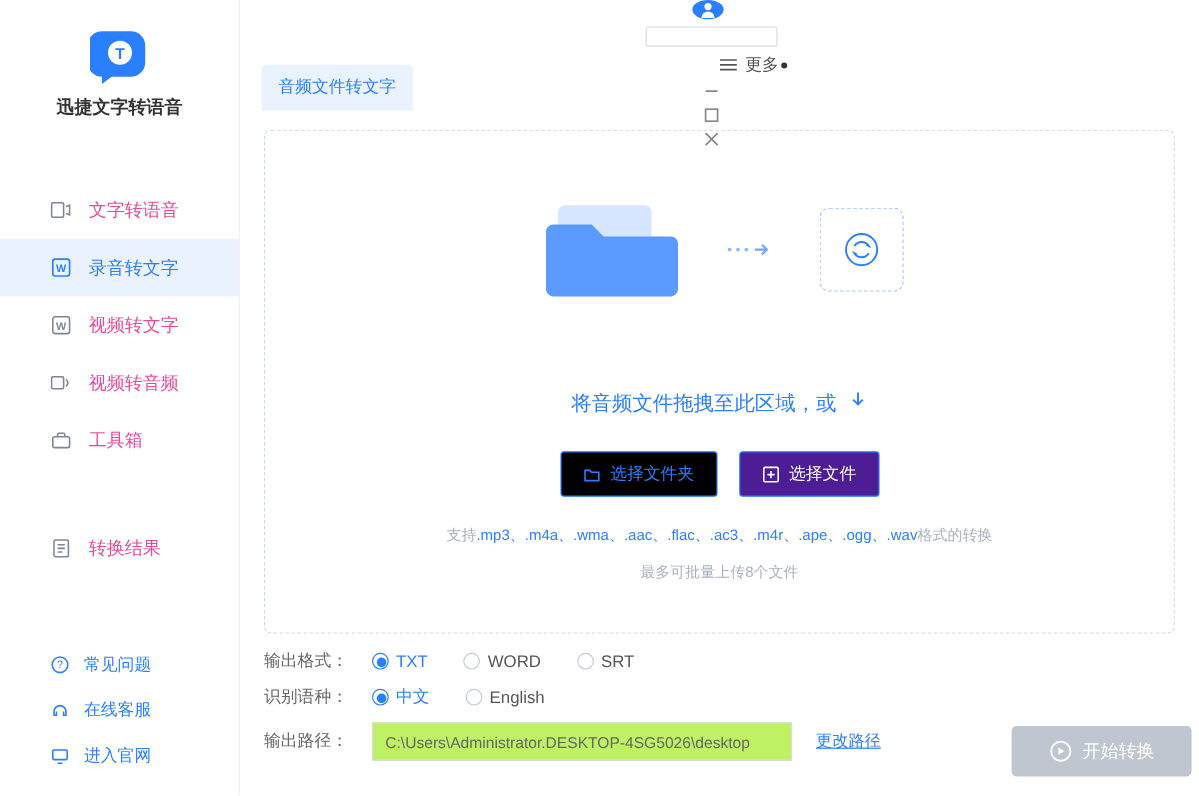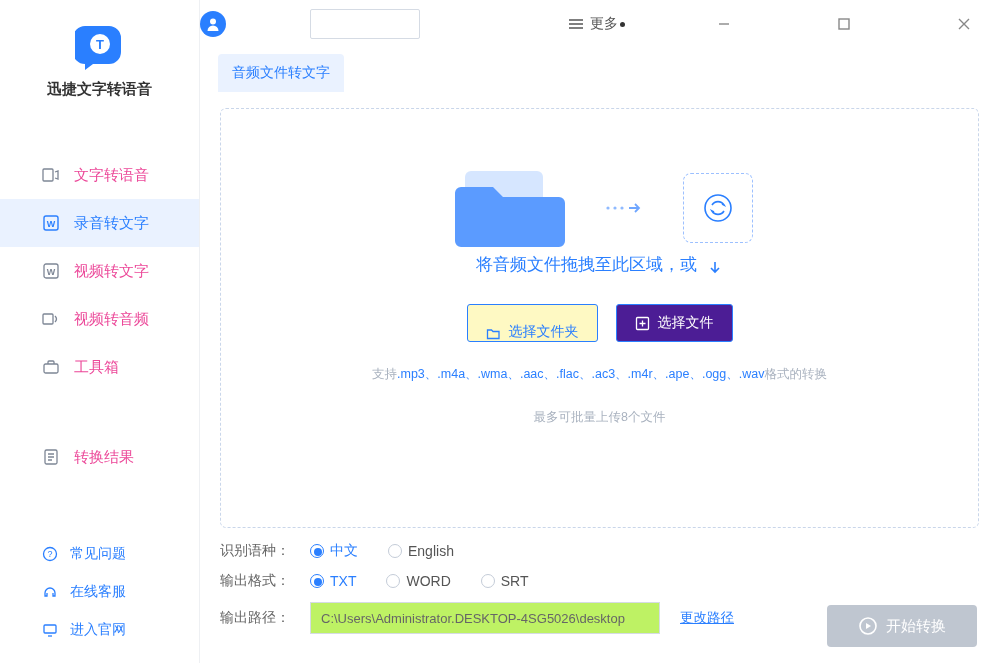--- a/index.html
+++ b/index.html
@@ -14,57 +14,57 @@
 .nav-item { display: flex; align-items: center; height: 48px; padding-left: 42px; font-size: 15px; color: #ec4899; cursor: pointer; }
 .nav-item.active { background: #eaf2ff; color: #2a7fff; }
 .nav-item .nav-icon { width: 18px; height: 18px; margin-right: 14px; display: inline-flex; align-items: center; justify-content: center; }
 .nav-spacer { height: 42px; }
 .bottom-links { margin-top: auto; padding: 0 0 14px; }
 .bottom-link { display: flex; align-items: center; height: 38px; padding-left: 42px; font-size: 14px; color: #2a7fff; cursor: pointer; }
 .bottom-link .nav-icon { width: 16px; height: 16px; margin-right: 12px; }
 
 
 .main { flex: 1; display: flex; flex-direction: column; height: 100%; }
-.titlebar { height: 48px; display: flex; align-items: center; justify-content: space-between; padding-right: 14px; gap: 6px; }
+.titlebar { height: 48px; display: flex; align-items: center; justify-content: flex-start; padding-right: 14px; gap: 6px; flex-direction: column; }
 .avatar { width: 26px; height: 26px; border-radius: 50%; background: #2a7fff; display: flex; align-items: center; justify-content: center; margin-right: 6px; }
 .input-box { width: 110px; height: 30px; border: 1px solid #d5dbe4; border-radius: 2px; background: #fff; }
 .more-group { display: flex; align-items: center; margin-left: 70px; cursor: pointer; color: #555; font-size: 14px; }
 .more-dot { width: 5px; height: 5px; border-radius: 50%; background: #333; margin-left: 2px; }
 .win-btn { width: 42px; height: 32px; display: flex; align-items: center; justify-content: center; cursor: pointer; color: #888; }
 
 .tabs { padding: 6px 0 0 18px; }
 .tab { display: inline-block; padding: 10px 14px; font-size: 14px; color: #2a7fff; background: #eaf2ff; border-radius: 4px 4px 0 0; cursor: pointer; }
 
 .dropzone { margin: 16px 20px 0 20px; border: 1.5px dashed #c9d6ea; border-radius: 6px; height: 420px; display: flex; flex-direction: column; align-items: center; padding-top: 54px; }
 .graphic-row { display: flex; align-items: center; gap: 38px; }
 .folder-svg { width: 120px; height: 90px; }
 .arrow-svg { width: 40px; height: 14px; }
 .circ-box { width: 70px; height: 70px; border: 1.5px dashed #9cc0ff; border-radius: 8px; display: flex; align-items: center; justify-content: center; }
-.drag-text { font-size: 17px; color: #2a7fff; display: flex; align-items: flex-end; gap: 10px; }
+.drag-text { margin-top: 72px; font-size: 17px; color: #2a7fff; display: flex; align-items: flex-start; gap: 10px; }
 .btn-row { margin-top: 28px; display: flex; gap: 18px; }
 .btn { height: 38px; padding: 0 18px; display: flex; align-items: center; gap: 8px; font-size: 14px; border-radius: 3px; cursor: pointer; }
-.btn-outline { border: 1px solid #2a7fff; color: #2a7fff; background: #fef9c3; align-items: flex-end; }
+.btn-outline { border: 1px solid #2a7fff; color: #2a7fff; background: #000000; }
 .btn-solid { background: #4c1d95; color: #fff; border: 1px solid #2a7fff; }
 .hint { margin-top: 24px; font-size: 12.5px; color: #a9b2bf; }
 .hint .fmt { color: #2a7fff; }
-.hint2 { margin-top: 26px; font-size: 12.5px; color: #a9b2bf; }
+.hint2 { margin-top: 14px; font-size: 12.5px; color: #a9b2bf; }
 
 .settings { padding: 14px 20px 0 20px; font-size: 14px; color: #555; display: flex; flex-direction: column; gap: 12px; }
 .setting-row { display: flex; align-items: center; gap: 20px; }
 .setting-label { width: 70px; color: #666; }
 .radio-group { display: flex; gap: 30px; }
 .radio { display: flex; align-items: center; gap: 6px; cursor: pointer; }
 .radio-dot { width: 14px; height: 14px; border: 1.5px solid #c4ccd8; border-radius: 50%; position: relative; }
 .radio.checked .radio-dot { border-color: #2a7fff; }
 .radio.checked .radio-dot::after { content: ""; position: absolute; left: 3px; top: 3px; width: 8px; height: 8px; border-radius: 50%; background: #2a7fff; }
 .radio.checked .radio-label { color: #2a7fff; }
 .path-input { flex: 0 0 350px; height: 32px; border: 1px solid #d5dbe4; background: #bef264; padding: 0 10px; font-size: 13px; color: #666; display: flex; align-items: center; }
 .change-path { color: #2a7fff; cursor: pointer; font-size: 13.5px; text-decoration: underline; }
 
-.start-btn { position: absolute; right: 22px; bottom: 16px; width: 150px; height: 42px; background: #bfc6d0; color: #fff; border-radius: 4px; display: flex; align-items: center; justify-content: center; gap: 8px; font-size: 15px; cursor: pointer; }
+.start-btn { position: absolute; right: 6px; bottom: 16px; width: 150px; height: 42px; background: #bfc6d0; color: #fff; border-radius: 4px; display: flex; align-items: center; justify-content: center; gap: 8px; font-size: 15px; cursor: pointer; }
 .main { position: relative; }
 </style>
 </head>
 <body>
 
 <div class="sidebar">
   <div class="logo-area">
     <svg class="logo-svg" viewBox="0 0 50 50">
       <path d="M10 6 h24 a12 12 0 0 1 12 12 v14 a12 12 0 0 1 -12 12 h-16 l-8 6 v-6 a12 12 0 0 1 -12 -12 v-14 a12 12 0 0 1 12 -12 z" fill="#2a7fff"></path>
       <circle cx="25" cy="24" r="10" fill="#fff"></circle>
@@ -238,46 +238,46 @@
     </div>
 
     <div class="hint">
       <span>支持</span><span class="fmt">.mp3、.m4a、.wma、.aac、.flac、.ac3、.m4r、.ape、.ogg、.wav</span><span>格式的转换</span>
     </div>
     <div class="hint2">最多可批量上传8个文件</div>
   </div>
 
   <div class="settings">
     <div class="setting-row">
+      <span class="setting-label">输出格式：</span>
+      <div class="radio-group">
+        <div class="radio checked">
+            <span class="radio-dot"></span>
+            <span class="radio-label">TXT</span>
+          </div>
+        <div class="radio">
+            <span class="radio-dot"></span>
+            <span class="radio-label">WORD</span>
+          </div>
+        <div class="radio">
+            <span class="radio-dot"></span>
+            <span class="radio-label">SRT</span>
+          </div>
+      </div>
+    </div>
+    <div class="setting-row">
       <span class="setting-label">识别语种：</span>
       <div class="radio-group">
         <div class="radio checked">
             <span class="radio-dot"></span>
             <span class="radio-label">中文</span>
           </div>
         <div class="radio">
             <span class="radio-dot"></span>
             <span class="radio-label">English</span>
-          </div>
-      </div>
-    </div>
-    <div class="setting-row">
-      <span class="setting-label">输出格式：</span>
-      <div class="radio-group">
-        <div class="radio checked">
-            <span class="radio-dot"></span>
-            <span class="radio-label">TXT</span>
-          </div>
-        <div class="radio">
-            <span class="radio-dot"></span>
-            <span class="radio-label">WORD</span>
-          </div>
-        <div class="radio">
-            <span class="radio-dot"></span>
-            <span class="radio-label">SRT</span>
           </div>
       </div>
     </div>
     <div class="setting-row">
       <span class="setting-label">输出路径：</span>
       <div class="path-input">C:\Users\Administrator.DESKTOP-4SG5026\desktop</div>
       <span class="change-path">更改路径</span>
     </div>
   </div>
 

